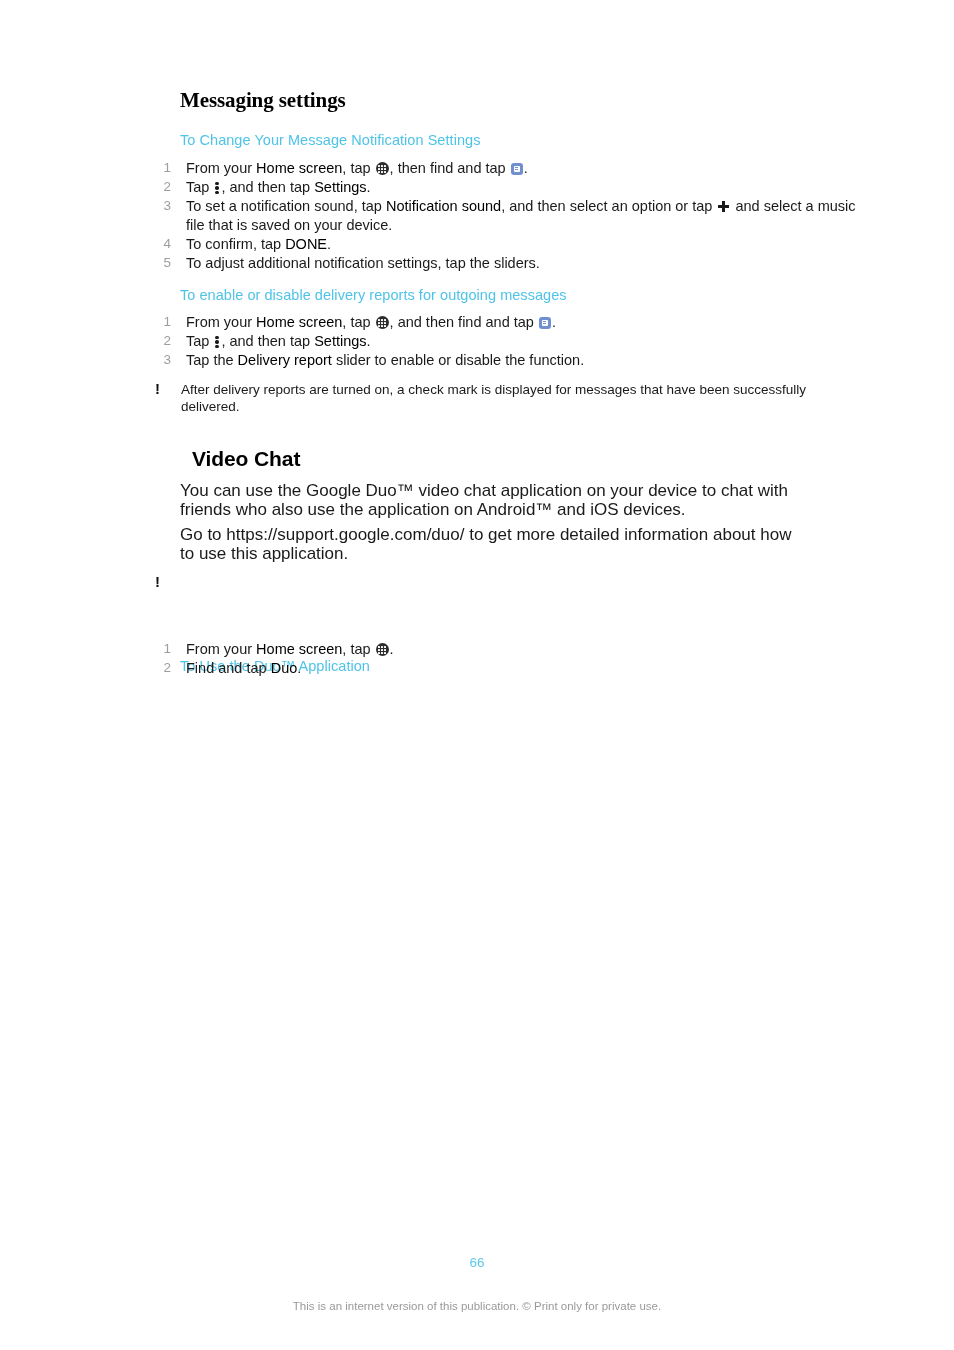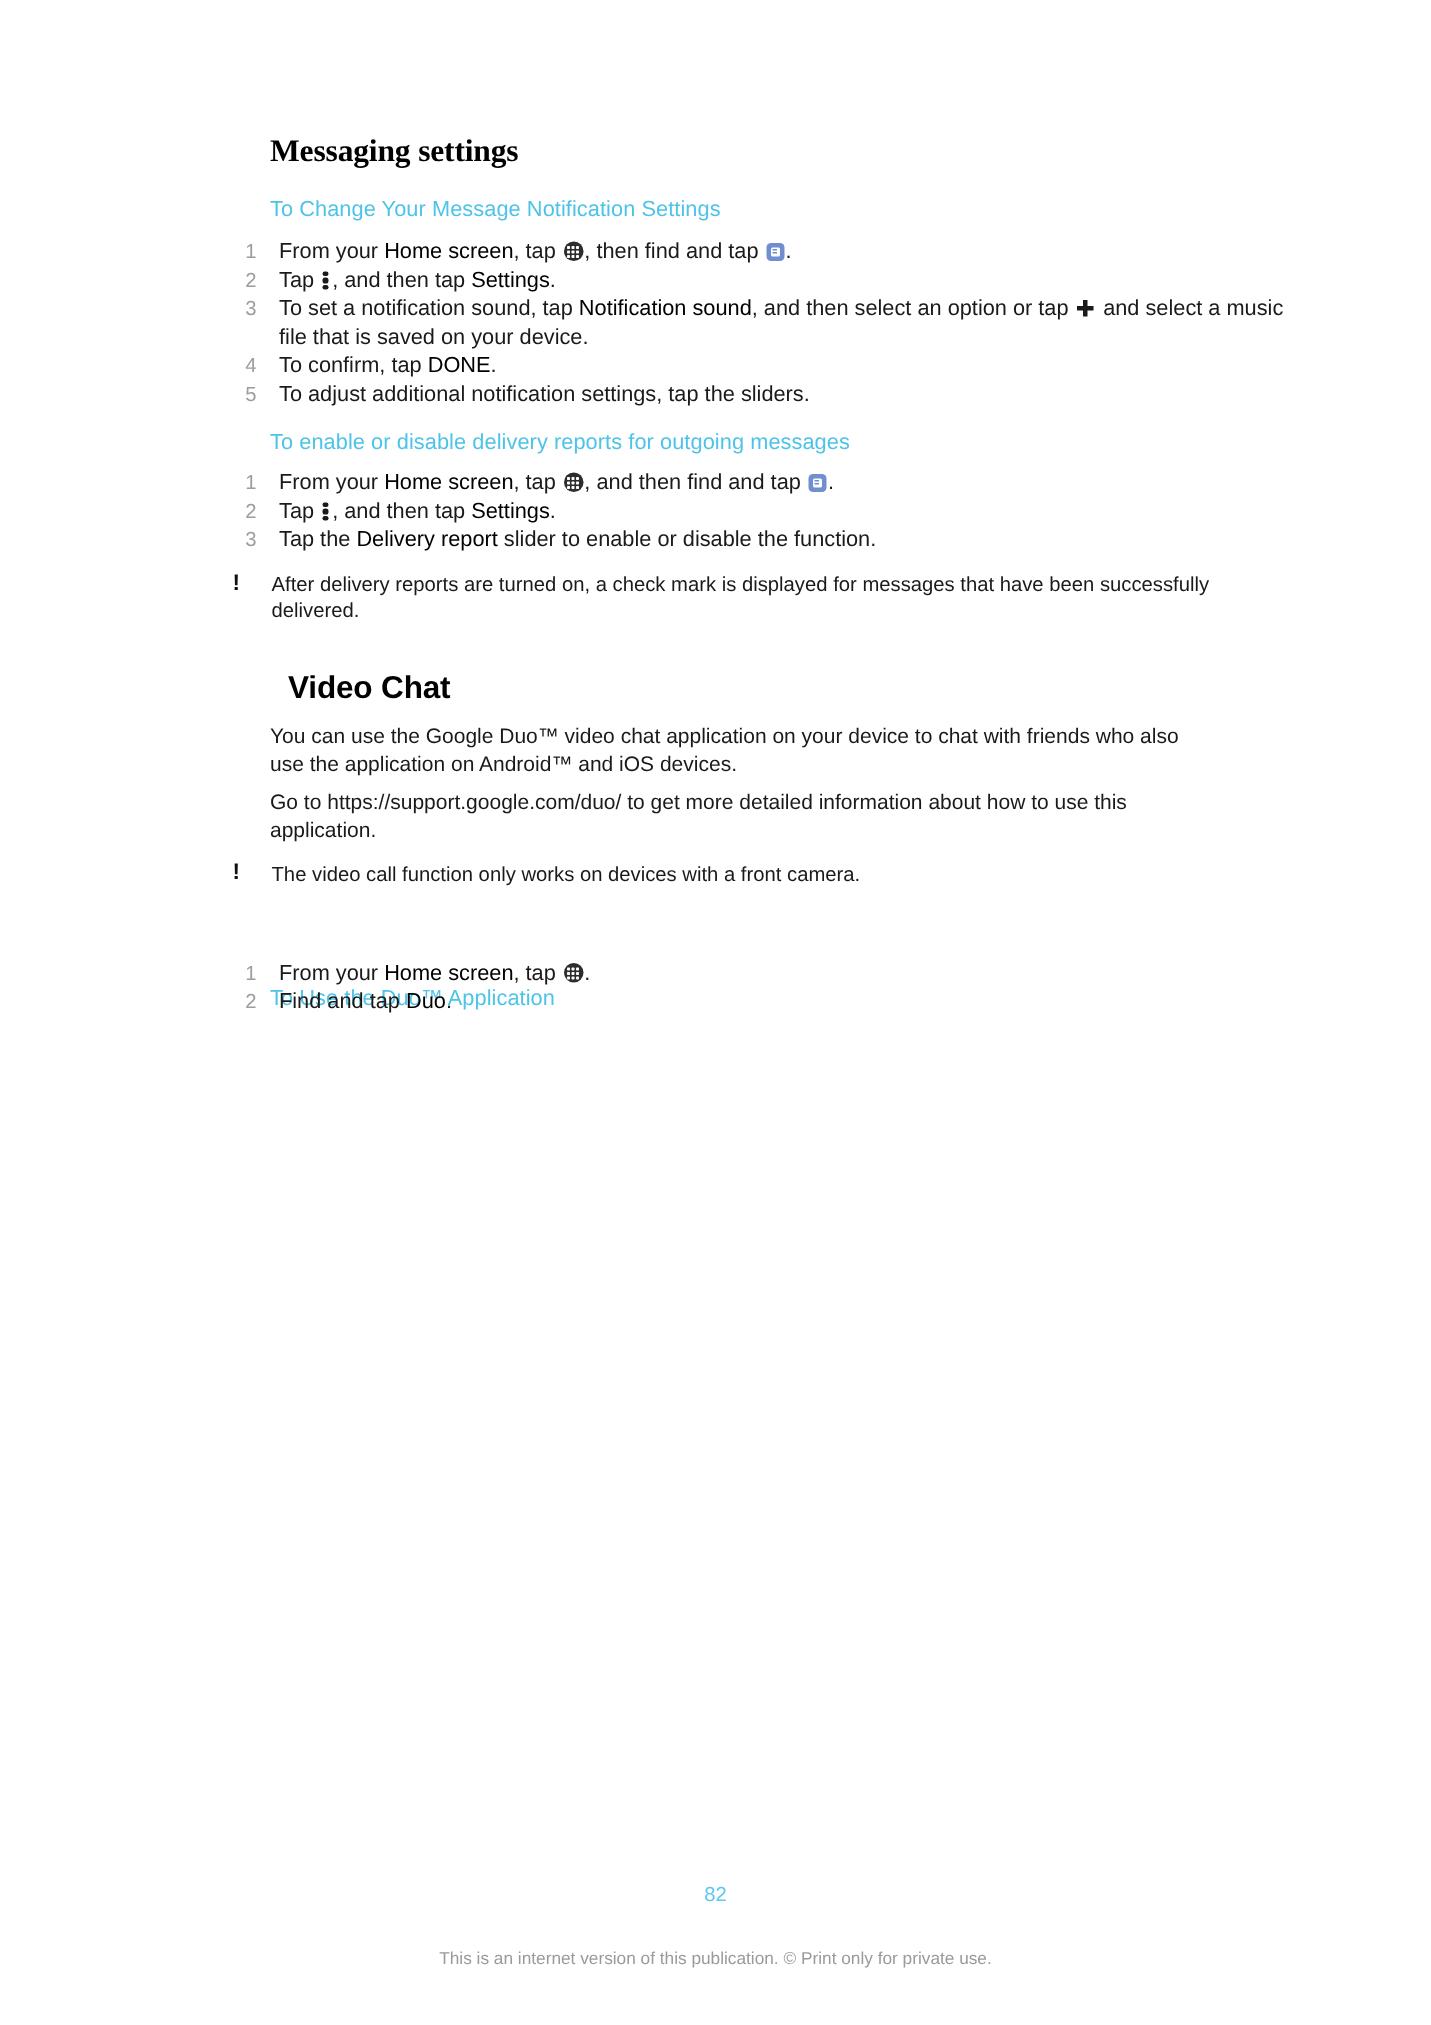--- a/index.html
+++ b/index.html
@@ -34,21 +34,21 @@
 
   .task-title {
     font-size: 14.5px;
     color: #4EC3E8;
     font-weight: normal;
     letter-spacing: 0.05px;
   }
 
   
   .para {
-    font-size: 14px;
+    font-size: 17px;
     line-height: 19px;
     color: #1a1a1a;
   }
 
   
   ol.steps {
     list-style: none;
     margin: 0;
     padding: 0;
   }
@@ -255,33 +255,32 @@
   </div>
 
   <h1 class="section-title blk" style="left:180px; top:447px;margin-left:12px;">Video Chat</h1>
 
   <div class="para blk" style="left:180px; top:481px; width:620px;">You can use the Google Duo™ video chat application on your device to chat with friends who also use the application on Android™ and iOS devices.</div>
 
   <div class="para blk" style="left:180px; top:525px; width:620px;">Go to https://support.google.com/duo/ to get more detailed information about how to use this application.</div>
 
   <div class="note blk" style="left:152px; top:574px; width:648px;">
     <span class="bang">!</span>
-    <span>The video call function only works on devices with a front camera.</span>
   </div>
 
   <div class="task-title blk" style="left:180px; top:614px;margin-top:44px;">To Use the Duo™ Application</div>
 
   <ol class="steps blk" style="left:157px; top:640px; width:700px;">
     <li>
       <span class="num">1</span>
       <span>From your <b>Home screen</b>, tap <span class="icon ic-appdrawer"><i style="left:2.5px;top:2.5px"></i><i style="left:5.5px;top:2.5px"></i><i style="left:8.5px;top:2.5px"></i><i style="left:2.5px;top:5.5px"></i><i style="left:5.5px;top:5.5px"></i><i style="left:8.5px;top:5.5px"></i><i style="left:2.5px;top:8.5px"></i><i style="left:5.5px;top:8.5px"></i><i style="left:8.5px;top:8.5px"></i></span>.</span>
     </li>
     <li>
       <span class="num">2</span>
       <span>Find and tap <b>Duo</b>.</span>
     </li>
   </ol>
 
-  <div class="page-number">82</div>
+  <div class="page-number">66</div>
 
   <div class="footer-note">This is an internet version of this publication. © Print only for private use.</div>
 
 </div>
 
 </body></html>

